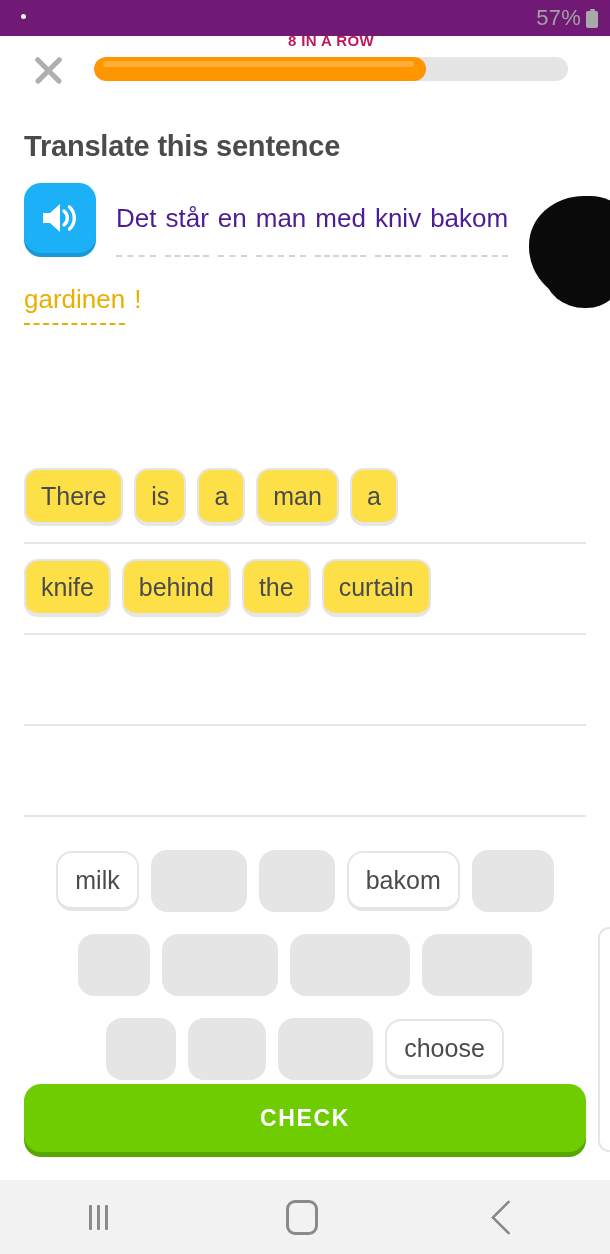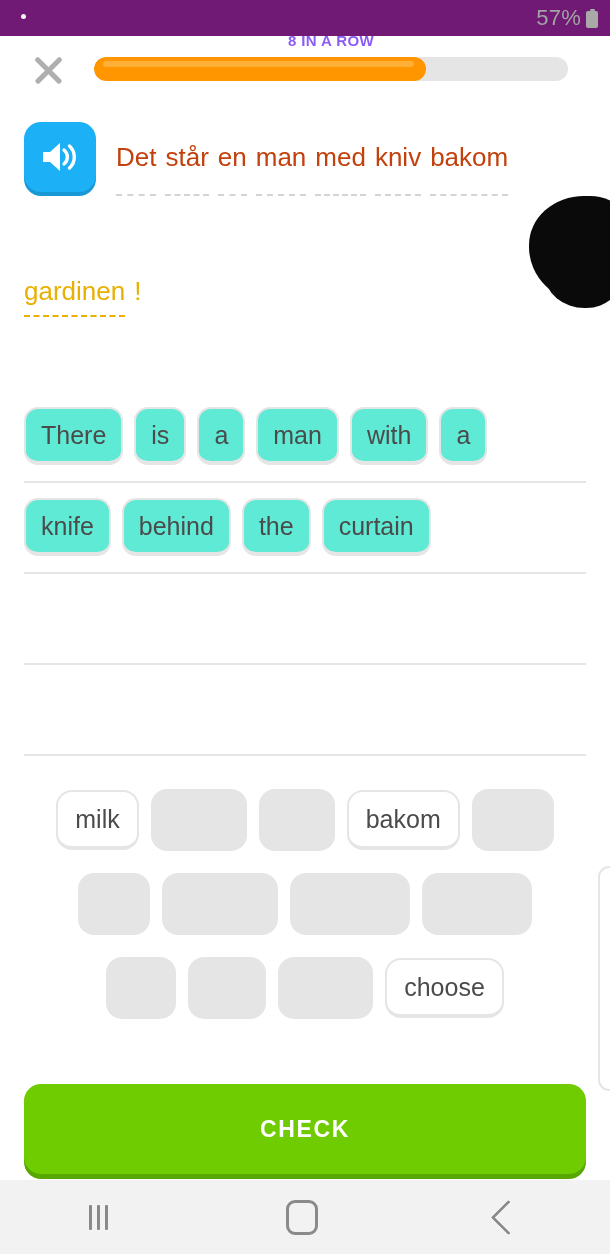--- a/index.html
+++ b/index.html
@@ -102,21 +102,21 @@
     position: relative;
   }
   .streak-label {
     position: absolute;
     top: -25px;
     left: 0;
     right: 0;
     text-align: center;
     font-size: 15px;
     font-weight: bold;
-    color: #8b5cf6;
+    color: #be185d;
     letter-spacing: 0.4px;
     font-family: "Liberation Sans", sans-serif;
   }
   .progress-track {
     height: 24px;
     background: #e5e5e5;
     border-radius: 12px;
     overflow: hidden;
     position: relative;
   }
@@ -176,21 +176,21 @@
     color: #4b4b4b;
     font-family: "Liberation Sans", sans-serif;
     line-height: 58px;
   }
   .hint-word {
     border-bottom: 2px dashed #d4d4d4;
     padding-bottom: 8px;
     margin-right: 9px;
     display: inline-block;
     cursor: pointer;
-    color: #c2410c;
+    color: #4c1d95;
   }
   .hint-word.highlight {
     color: #e8b000;
     border-bottom-color: #e8b000;
   }
   .punct {
     color: #e8b000;
     display: inline-block;
   }
   .sentence-line2 {
@@ -234,21 +234,21 @@
     min-height: 88px;
     display: flex;
     align-items: center;
     flex-wrap: nowrap;
     gap: 11px;
     padding-bottom: 1px;
   }
   .answer-row.empty { min-height: 88px; }
 
   .tile {
-    background: #5eead4;
+    background: #fde047;
     border: 2px solid #e5e5e5;
     border-bottom-width: 4px;
     border-radius: 14px;
     padding: 14px 15px 13px 15px;
     font-size: 25px;
     color: #4b4b4b;
     font-family: "Liberation Sans", sans-serif;
     line-height: 1;
     cursor: pointer;
     white-space: nowrap;
@@ -306,21 +306,21 @@
   .check-wrap {
     position: absolute;
     left: 0;
     right: 0;
     top: 1084px;
     padding: 0 24px;
     box-sizing: border-box;
   }
   .check-btn {
     width: 100%;
-    height: 90px;
+    height: 68px;
     background: #6fcc00;
     border: none;
     border-radius: 17px;
     box-shadow: 0 5px 0 #58a700;
     color: #ffffff;
     font-size: 23px;
     font-weight: bold;
     letter-spacing: 1.6px;
     font-family: "Liberation Sans", sans-serif;
     cursor: pointer;
@@ -385,20 +385,21 @@
     <div class="streak-label">8 IN A ROW</div>
     <div class="progress-track">
       <div class="progress-fill" id="progress-fill" style="width: 70%;">
         <div class="progress-shine"></div>
       </div>
     </div>
   </div>
 </div>
 
 <div class="content">
+  <h1 class="page-title">Translate this sentence</h1>
 
   <div class="prompt-row">
     <div class="speaker-btn">
       <svg width="40" height="34" viewBox="0 0 40 34" aria-hidden="true">
         <path d="M3 12 h7 L20 3 v28 L10 22 H3 z" fill="#ffffff"></path>
         <path d="M24 10 a9 9 0 0 1 0 14" stroke="#ffffff" stroke-width="3.4" fill="none" stroke-linecap="round"></path>
         <path d="M29.5 6 a15 15 0 0 1 0 22" stroke="#ffffff" stroke-width="3.4" fill="none" stroke-linecap="round"></path>
       </svg>
     </div>
     <div class="sentence-flow" id="prompt-line1"><span class="hint-word">Det</span><span class="hint-word">står</span><span class="hint-word">en</span><span class="hint-word">man</span><span class="hint-word">med</span><span class="hint-word">kniv</span><span class="hint-word">bakom</span></div>
@@ -411,21 +412,20 @@
 
 <div class="redaction"></div>
 <div class="redaction2"></div>
 
 <div class="answer-area" id="answer-area">
     <div class="answer-row">
       <div class="tile">There</div>
       <div class="tile">is</div>
       <div class="tile">a</div>
       <div class="tile">man</div>
-      <div class="tile">with</div>
       <div class="tile">a</div>
     </div>
     <div class="answer-row">
       <div class="tile">knife</div>
       <div class="tile">behind</div>
       <div class="tile">the</div>
       <div class="tile">curtain</div>
     </div>
     <div class="answer-row empty"></div>
     <div class="answer-row empty"></div>

